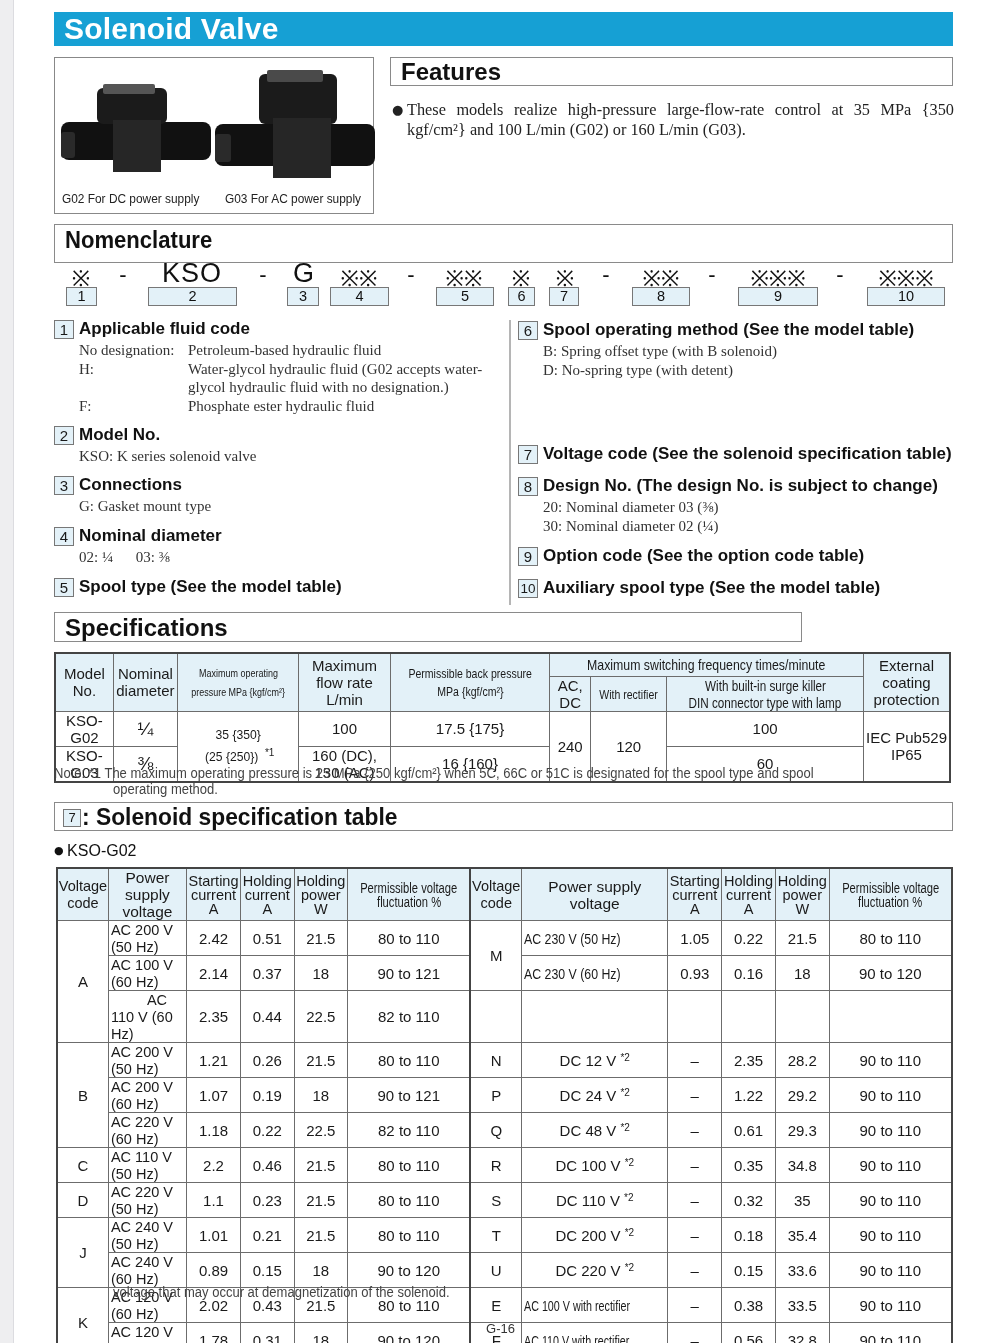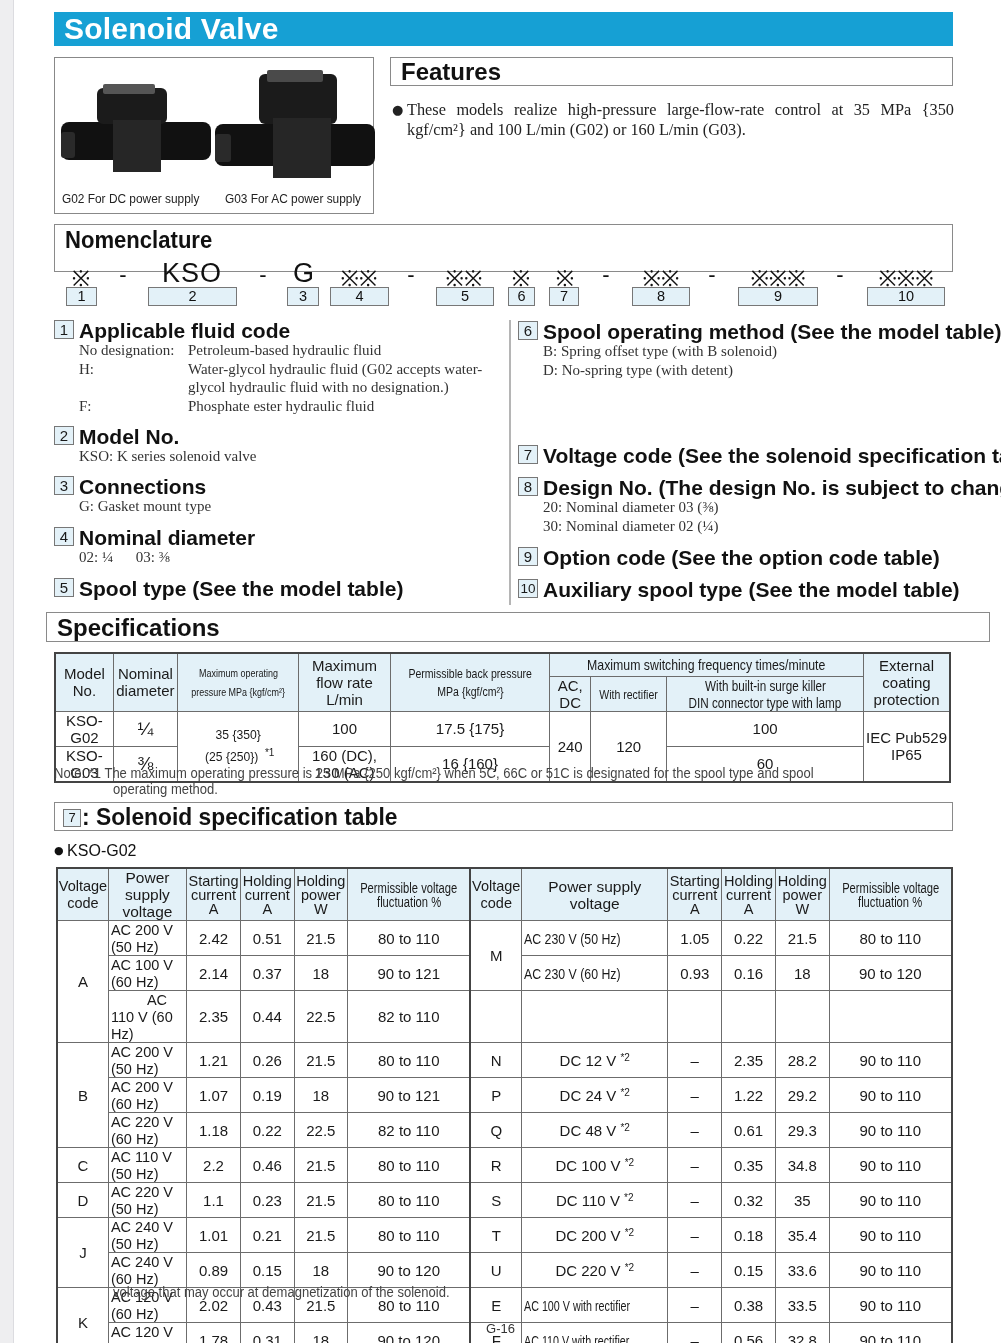--- a/index.html
+++ b/index.html
@@ -20,21 +20,21 @@
   .features-text { position: absolute; left: 392px; top: 100px; width: 562px; font-family: "Liberation Serif", serif; font-size: 16.3px; line-height: 19.6px; color: #222; }
   .features-text .bullet { position: relative; padding-left: 15px; text-align: justify; }
   .features-text .bullet::before { content: "●"; position: absolute; left: 0; top: 0; font-size: 13px; font-family: "DejaVu Sans", sans-serif; }
 
   .nom-code { position: absolute; top: 262px; font-size: 22px; color: #111; text-align: center; }
   .nom-code.big { font-size: 27px; top: 258px; letter-spacing: 1px; }
   .nom-box { position: absolute; top: 287px; height: 19px; background: #e3f1f8; border: 1px solid #777; font-size: 14.5px; text-align: center; line-height: 17px; color: #111; transform-origin: center; }
 
   .item { position: absolute; }
   .item .num { position: absolute; left: 0; top: 0; width: 20px; height: 19px; background: #e3f1f8; border: 1px solid #777; font-size: 15px; text-align: center; line-height: 17px; }
-  .item .head { position: absolute; left: 25px; top: -1px; font-weight: bold; font-size: 21px; white-space: nowrap; color: #111; }
+  .item .head { position: absolute; left: 25px; top: -1px; font-weight: bold; font-size: 17px; white-space: nowrap; color: #111; }
   .item .body { position: absolute; left: 25px; top: 21px; font-family: "Liberation Serif", serif; font-size: 15px; line-height: 18.5px; color: #333; white-space: nowrap; }
   .item .body .row { position: relative; height: 18.5px; }
   .item .body .row .k { position: absolute; left: 0; }
   .item .body .row .v { position: absolute; left: 109px; }
   .divider-v { position: absolute; left: 509px; top: 320px; width: 2px; height: 285px; background: #b5b5b5; }
 
   table { border-collapse: collapse; position: absolute; }
   td, th { border: 1px solid #6c6c6c; text-align: center; font-weight: normal; color: #1a1a1a; }
   th { background: #e3f1f8; }
   .spec { left: 54px; top: 652px; width: 897px; border: 2px solid #444; font-size: 15px; }
@@ -90,21 +90,21 @@
   <span class="photo-cap" style="left:170px;">G03 For AC power supply</span>
 </div>
 
 <div class="sec-head" style="left:390px;top:57px;width:563px;height:29px;">
   <span style="top:0px;font-size:24px;line-height:27px;">Features</span>
 </div>
 <div class="features-text">
   <div class="bullet">These models realize high-pressure large-flow-rate control at 35 MPa {350 kgf/cm²} and 100 L/min (G02) or 160 L/min (G03).</div>
 </div>
 
-<div class="sec-head" style="left:54px;top:224px;width:899px;height:48px;">
+<div class="sec-head" style="left:54px;top:224px;width:899px;height:39px;">
   <span style="top:1px;font-size:24px;line-height:27px;transform:scaleX(0.92);transform-origin:left;">Nomenclature</span>
 </div>
 
 <div class="nom-code" style="left:66px;width:30px;">※</div>
 <div class="nom-code" style="left:115px;width:16px;">-</div>
 <div class="nom-code big" style="left:147px;width:90px;">KSO</div>
 <div class="nom-code" style="left:255px;width:16px;">-</div>
 <div class="nom-code big" style="left:287px;width:34px;">G</div>
 <div class="nom-code" style="left:330px;width:58px;">※※</div>
 <div class="nom-code" style="left:403px;width:16px;">-</div>
@@ -209,21 +209,21 @@
 <div class="item" style="left:518px;top:547px;">
   <div class="num">9</div>
   <div class="head">Option code (See the option code table)</div>
 </div>
 
 <div class="item" style="left:518px;top:579px;">
   <div class="num" style="font-size:13.5px;">10</div>
   <div class="head">Auxiliary spool type (See the model table)</div>
 </div>
 
-<div class="sec-head" style="left:46px;top:612px;width:944px;height:30px;text-decoration:underline;">
+<div class="sec-head" style="left:54px;top:612px;width:748px;height:30px;text-decoration:underline;">
   <span style="top:1px;font-size:24px;line-height:27px;">Specifications</span>
 </div>
 
 <table class="spec">
   <colgroup>
     <col style="width:84px">
       <col style="width:72px">
       <col style="width:104px">
       <col style="width:133px">
       <col style="width:136px">

